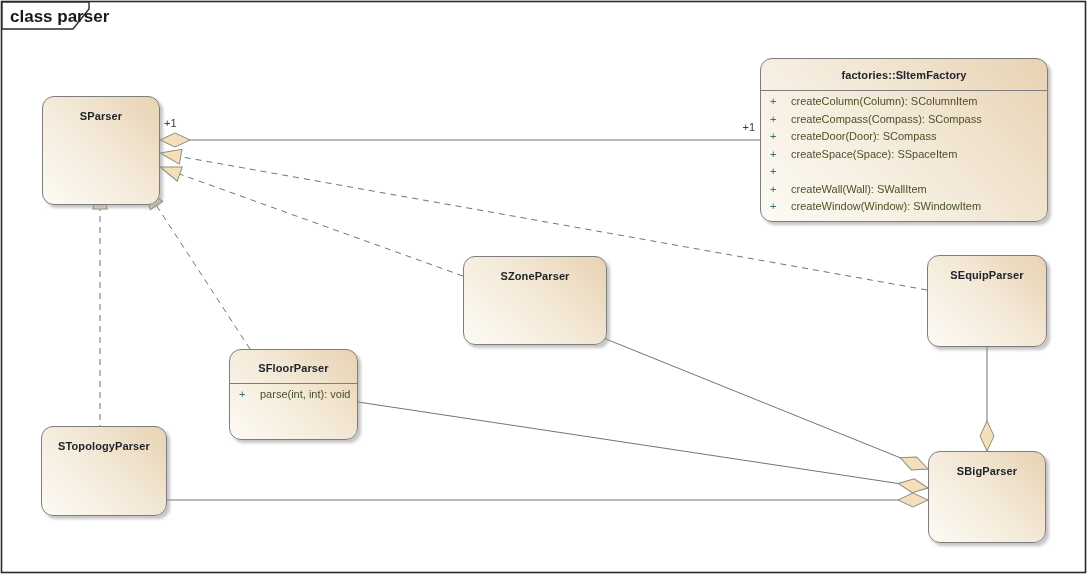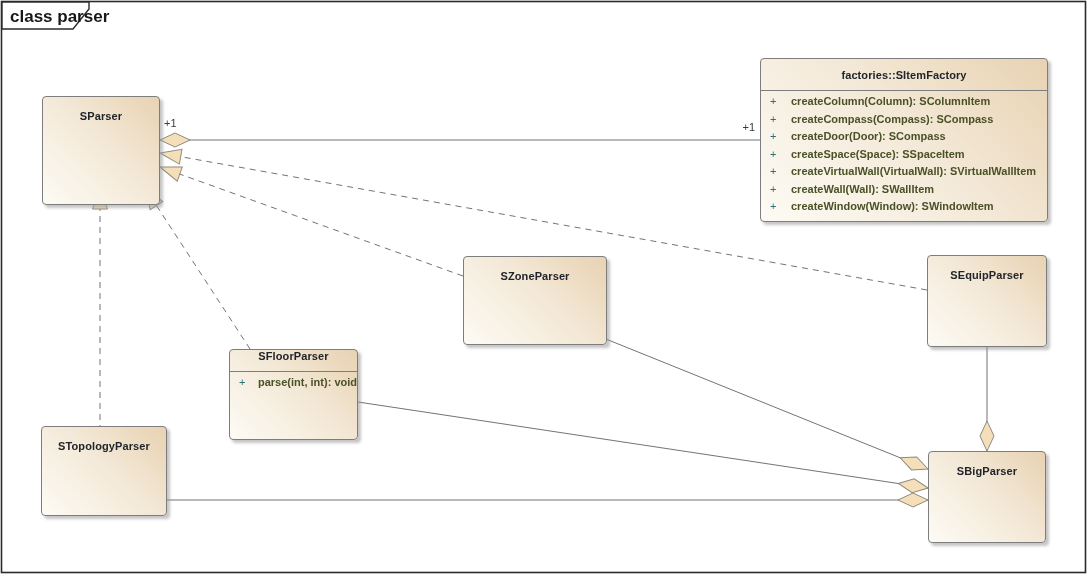--- a/index.html
+++ b/index.html
@@ -7,34 +7,34 @@
     position:relative; width:1087px; height:574px; background:#ffffff;
     font-family:"Liberation Sans", sans-serif; overflow:hidden;
   }
   svg.underlay{position:absolute; left:0; top:0; z-index:1;}
   .frame-label{
     position:absolute; left:10px; top:7px; z-index:3;
     font-size:17px; font-weight:bold; color:#17181a;
   }
   .uml-class{
     position:absolute; z-index:2; box-sizing:border-box;
-    border:1px solid #7d7d7d; border-radius:4px;
+    border:1px solid #7d7d7d; border-radius:12px;
     background:linear-gradient(45deg,#fdfbf5 0%,#f3e8d6 55%,#e8d2b2 100%);
     box-shadow:3px 3px 3px rgba(150,150,150,0.55);
   }
   .uml-title{
     text-align:center; font-weight:bold; font-size:11px; color:#21252b;
     padding-top:13px; letter-spacing:0.1px;
   }
   .uml-title.cmp{padding-top:10px; padding-bottom:9px;}
   .uml-methods{border-top:1px solid #7d7d7d; padding-top:4px;}
   .m-row{display:flex; align-items:baseline; padding-left:9px; height:17.5px;
          font-size:11px; white-space:nowrap;}
   .m-vis{width:21px; color:#2f6e72; text-align:left;}
-  .m-sig{color:#4a5127;font-weight:bold;}
+  .m-sig{color:#4a5127;}
   .mult-label{font-size:11px; fill:#333a47;}
   path.conn{fill:none; stroke:#73737b; stroke-width:1;}
   path.dashed{stroke-dasharray:6,5;}
 </style>
 </head>
 <body>
 
 <div class="stage">
 
   <svg class="underlay" width="1087" height="574" viewBox="0 0 1087 574">
@@ -103,39 +103,38 @@
       <div class="m-row">
         <span class="m-vis">+</span>
         <span class="m-sig">createDoor(Door): SCompass</span>
       </div>
       <div class="m-row">
         <span class="m-vis">+</span>
         <span class="m-sig">createSpace(Space): SSpaceItem</span>
       </div>
       <div class="m-row">
         <span class="m-vis">+</span>
-        <span class="m-sig">createVirtualWall(VirtualWall): SVirtualWallItem</span>
       </div>
       <div class="m-row">
         <span class="m-vis">+</span>
         <span class="m-sig">createWall(Wall): SWallItem</span>
       </div>
       <div class="m-row">
         <span class="m-vis">+</span>
         <span class="m-sig">createWindow(Window): SWindowItem</span>
       </div>
     </div>
   </div>
 
   <div class="uml-class" style="left:463px; top:256px; width:144px; height:89px;">
     <div class="uml-title">SZoneParser</div>
   </div>
 
   <div class="uml-class" style="left:229px; top:349px; width:129px; height:91px;">
-    <div class="uml-title cmp" style="padding-top:0;">SFloorParser</div>
+    <div class="uml-title cmp" style="padding-top:12px;">SFloorParser</div>
     <div class="uml-methods">
       <div class="m-row">
         <span class="m-vis">+</span>
         <span class="m-sig">parse(int, int): void</span>
       </div>
     </div>
   </div>
 
   <div class="uml-class" style="left:41px; top:426px; width:126px; height:90px;">
     <div class="uml-title">STopologyParser</div>

